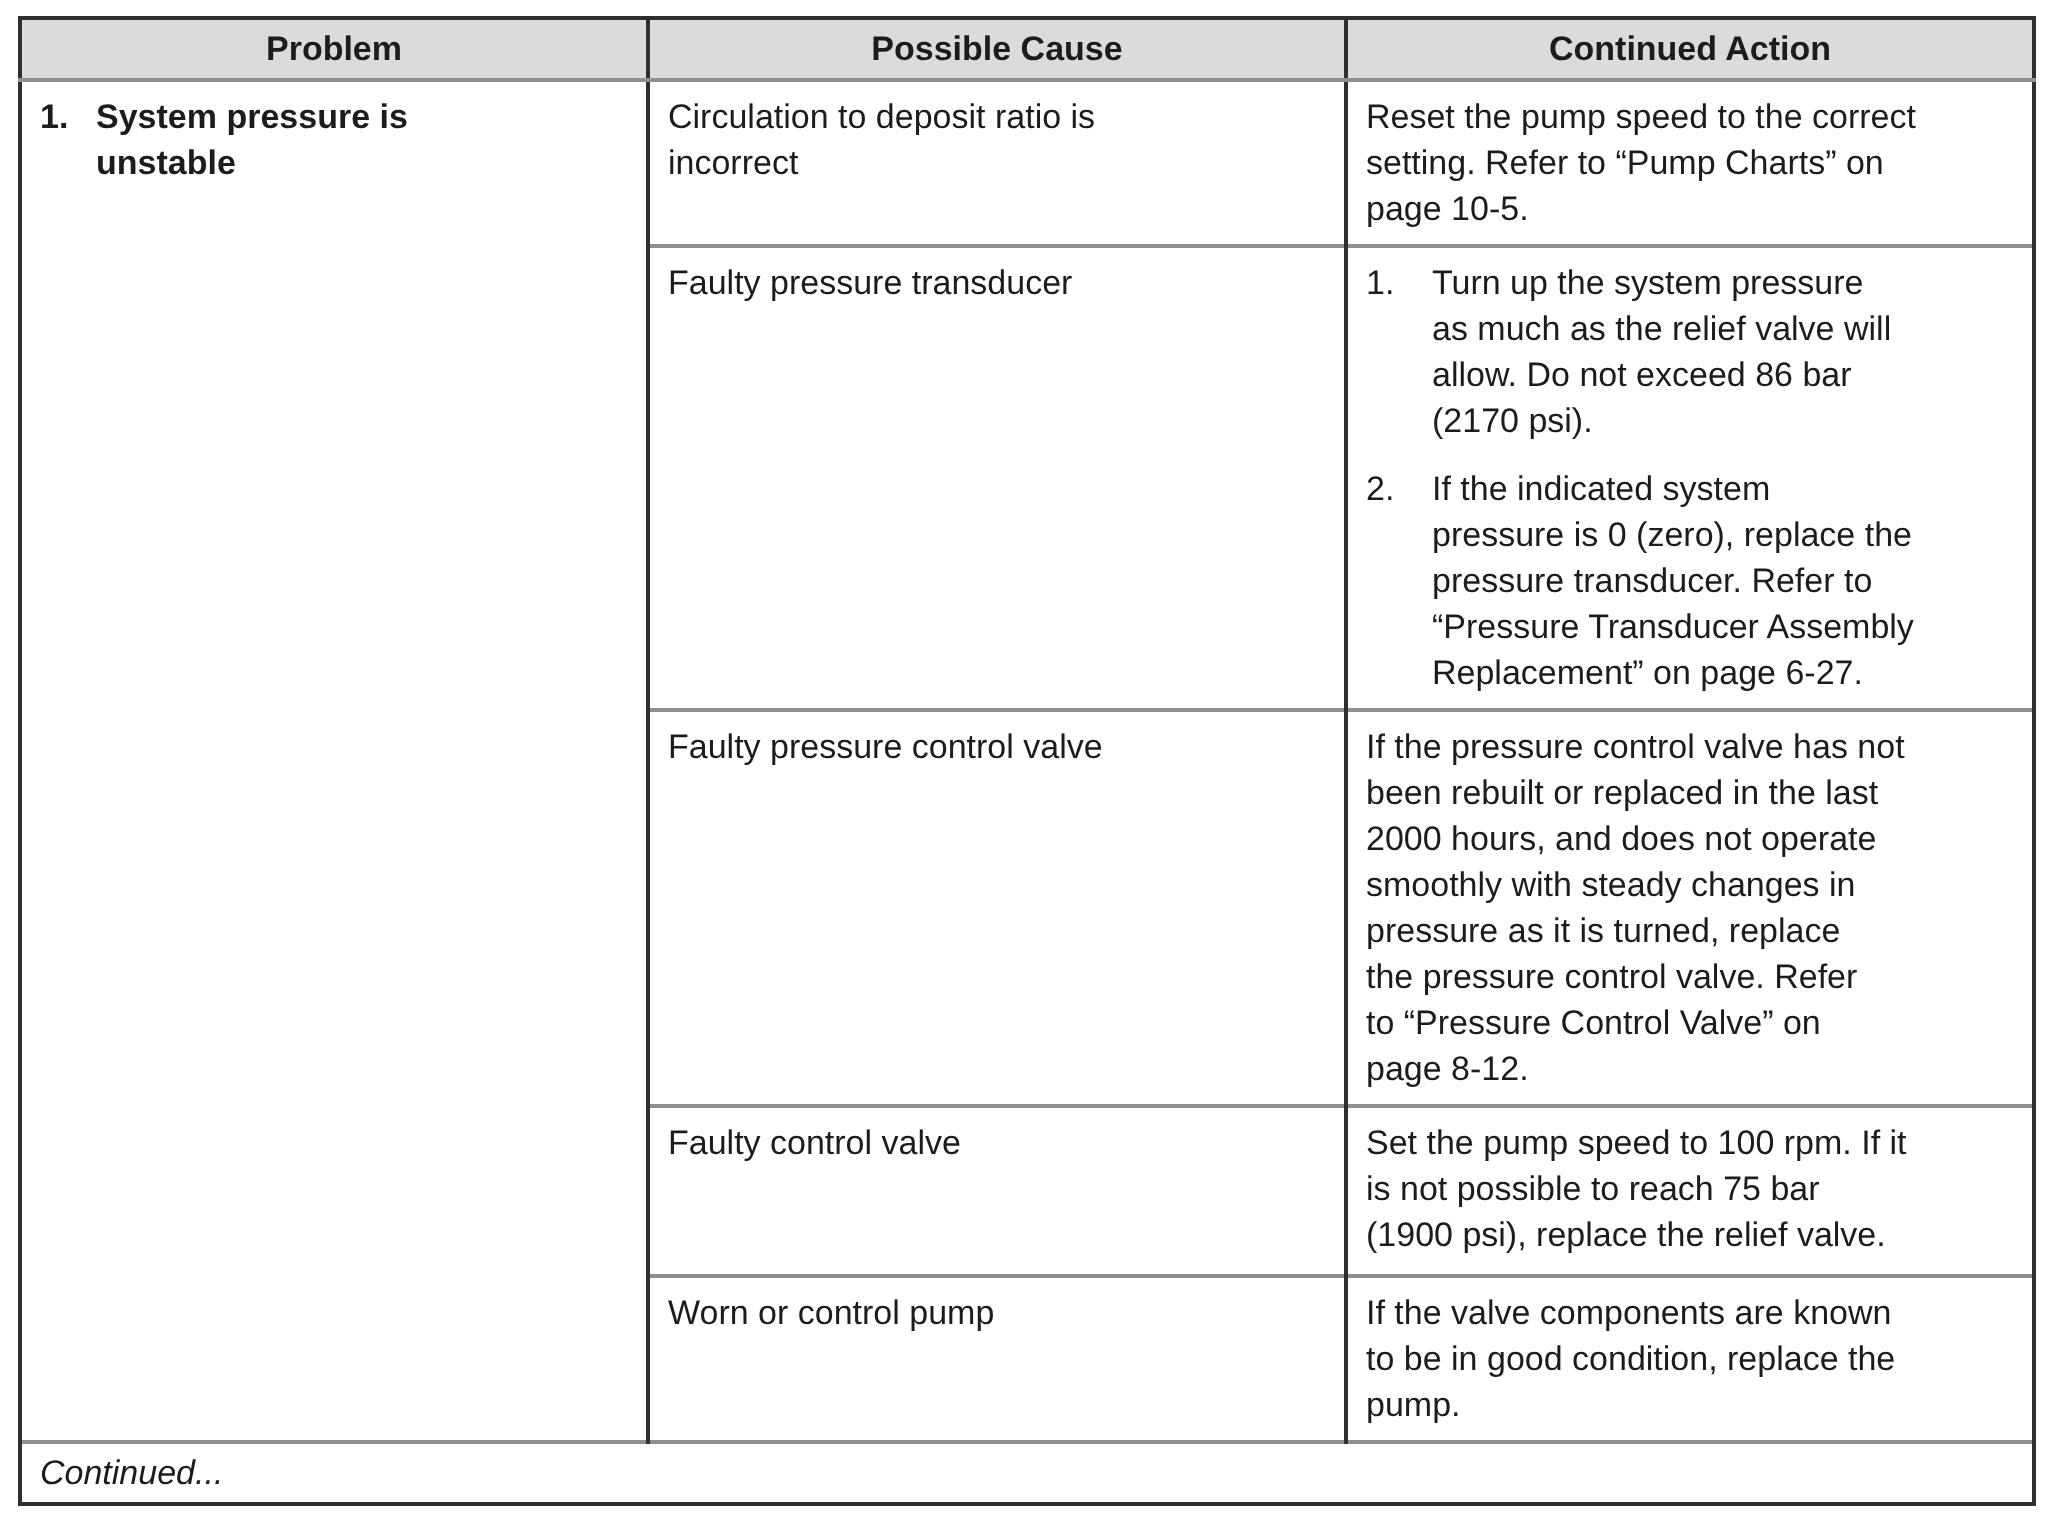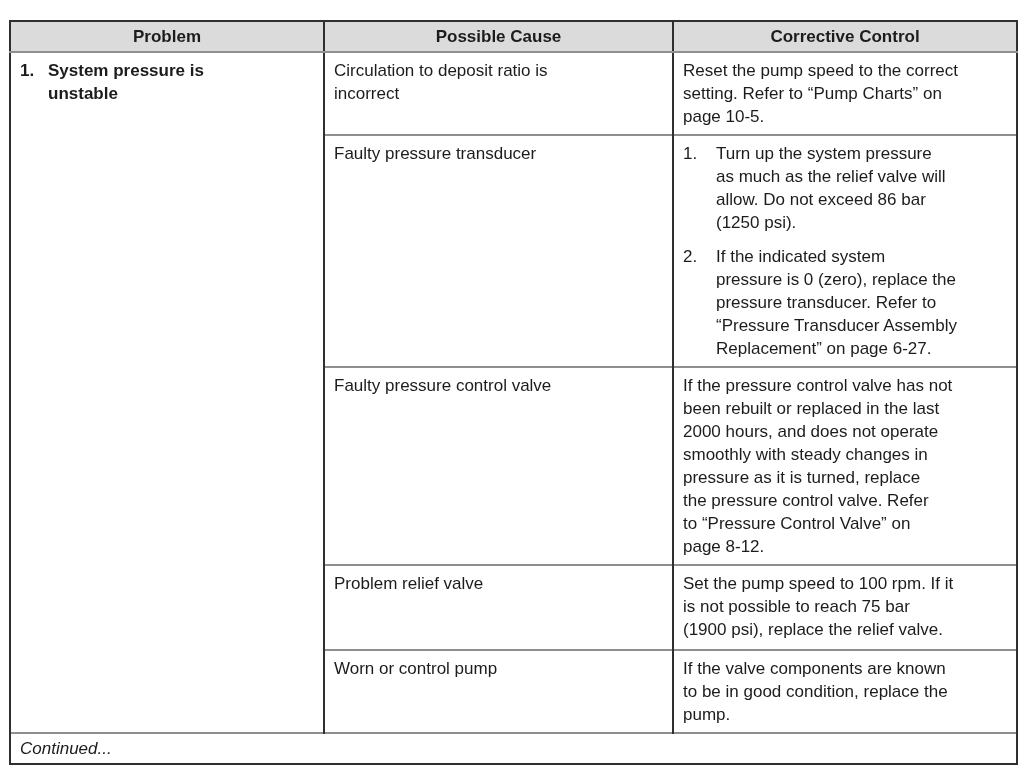--- a/index.html
+++ b/index.html
@@ -20,21 +20,21 @@
   .page {
     position: relative;
     width: 1025px;
     height: 766px;
     background: var(--page-bg);
     overflow: hidden;
   }
   table.ts-table {
     position: absolute;
     left: 9px;
-    top: 20px;
+    top: 8px;
     width: 1007px;
     border-collapse: collapse;
     table-layout: fixed;
     border: 2px solid var(--border-dark);
     font-size: 17px;
     line-height: 23px;
   }
   table.ts-table th {
     background: var(--header-bg);
     font-weight: bold;
@@ -86,21 +86,21 @@
   <table class="ts-table">
     <colgroup>
       <col style="width:314px">
       <col style="width:349px">
       <col style="width:344px">
     </colgroup>
     <thead>
       <tr>
         <th>Problem</th>
         <th>Possible Cause</th>
-        <th>Corrective Control</th>
+        <th>Continued Action</th>
       </tr>
     </thead>
     <tbody>
       <tr class="row-1">
         <td class="problem-cell" rowspan="5">
           <div class="problem-item">
             <span class="problem-num">1.</span>
             <span class="pre">System pressure is
 unstable</span>
           </div>
@@ -118,21 +118,21 @@
       <tr class="row-2">
         <td>
           <div class="pre">Faulty pressure transducer</div>
         </td>
         <td>
           <div class="step">
             <span class="step-num">1.</span>
             <span class="step-text pre">Turn up the system pressure
 as much as the relief valve will
 allow. Do not exceed 86 bar
-(1250 psi).</span>
+(2170 psi).</span>
           </div>
           <div class="step">
             <span class="step-num">2.</span>
             <span class="step-text pre">If the indicated system
 pressure is 0 (zero), replace the
 pressure transducer. Refer to
 “Pressure Transducer Assembly
 Replacement” on page 6-27.</span>
           </div>
         </td>
@@ -147,21 +147,21 @@
 2000 hours, and does not operate
 smoothly with steady changes in
 pressure as it is turned, replace
 the pressure control valve. Refer
 to “Pressure Control Valve” on
 page 8-12.</div>
         </td>
       </tr>
       <tr class="row-4">
         <td>
-          <div class="pre">Problem relief valve</div>
+          <div class="pre">Faulty control valve</div>
         </td>
         <td>
           <div class="pre">Set the pump speed to 100 rpm. If it
 is not possible to reach 75 bar
 (1900 psi), replace the relief valve.</div>
         </td>
       </tr>
       <tr class="row-5">
         <td>
           <div class="pre">Worn or control pump</div>

